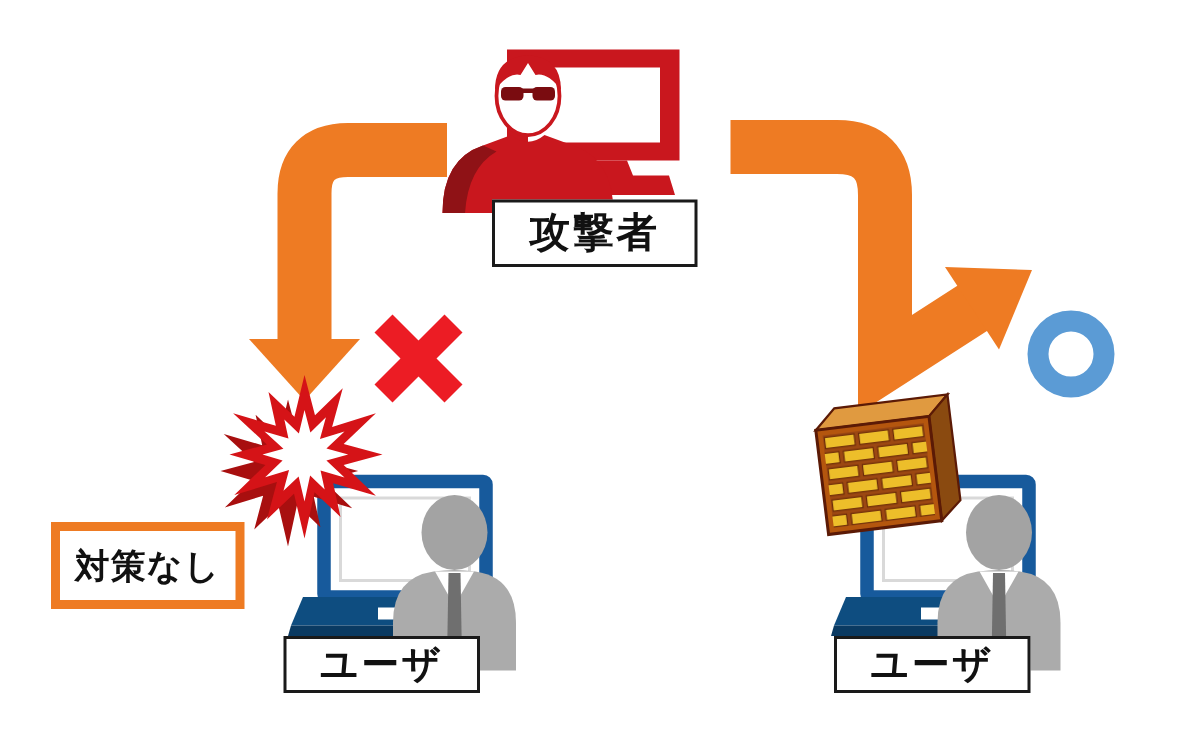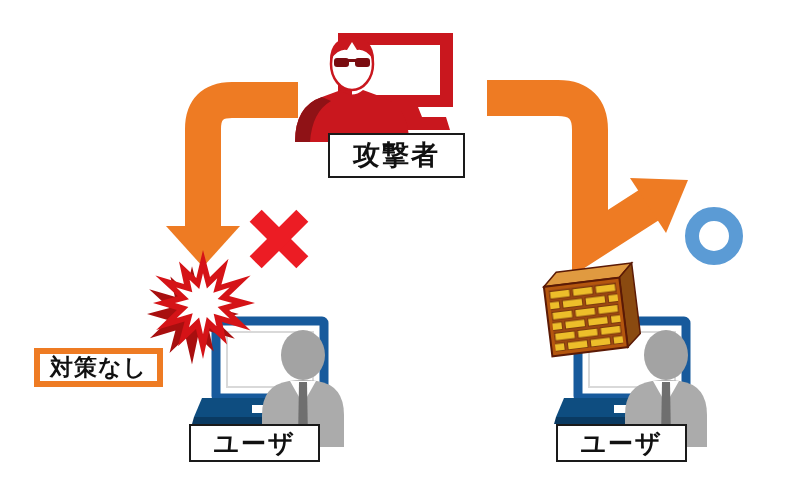--- a/index.html
+++ b/index.html
@@ -11,21 +11,21 @@
   .label{
     position:absolute;display:flex;align-items:center;justify-content:center;
     background:#ffffff;color:#111;font-weight:bold;box-sizing:border-box;
     white-space:nowrap;line-height:1;
   }
   .box-black{border:2.5px solid #1a1a1a;}
   .attacker-label{left:328px;top:133px;width:137px;height:45px;font-size:27px;letter-spacing:2px;}
   .user-label-left{left:189px;top:424px;width:131px;height:38px;font-size:25px;letter-spacing:2px;}
   .user-label-right{left:556px;top:424px;width:131px;height:38px;font-size:25px;letter-spacing:2px;}
   .tag-nashi{
-    left:34px;top:348px;width:129px;height:39px;font-size:23px;
+    left:34px;top:348px;width:129px;height:58px;font-size:23px;
     border:6px solid #ee7b23;letter-spacing:1px;
   }
   .tag-ari{
     left:400px;top:352px;width:136px;height:51px;font-size:23px;
     border:2px solid #4a86c8;letter-spacing:1px;
     box-shadow:inset 0 0 0 6px #a6c9ea, inset 0 0 0 8px #4a86c8;
   }
 </style>
 </head>
 <body>

